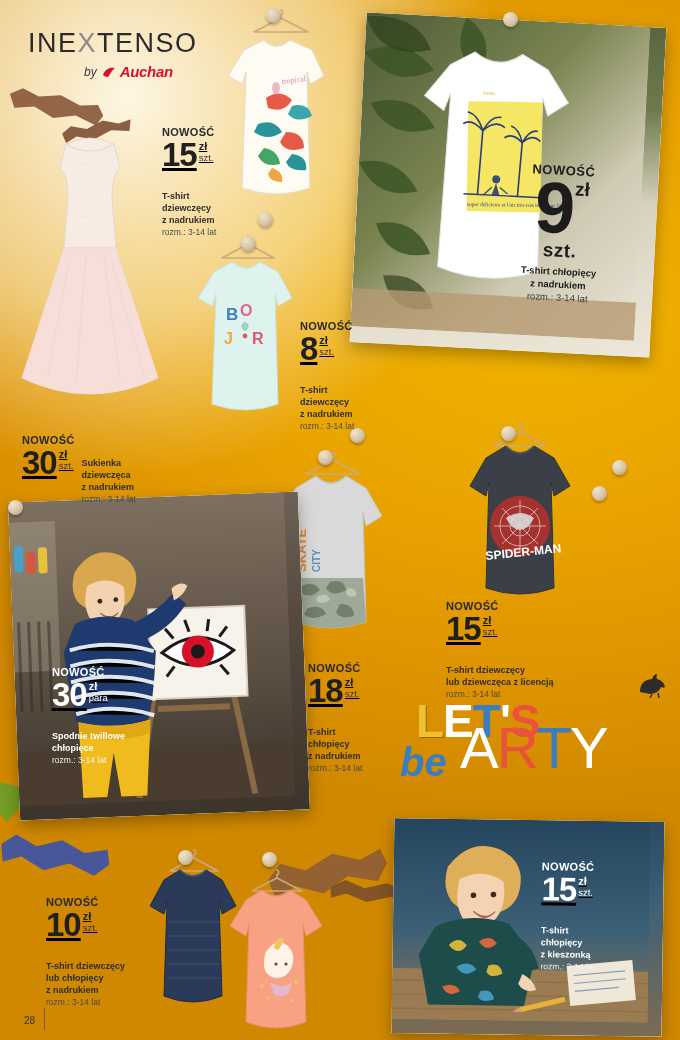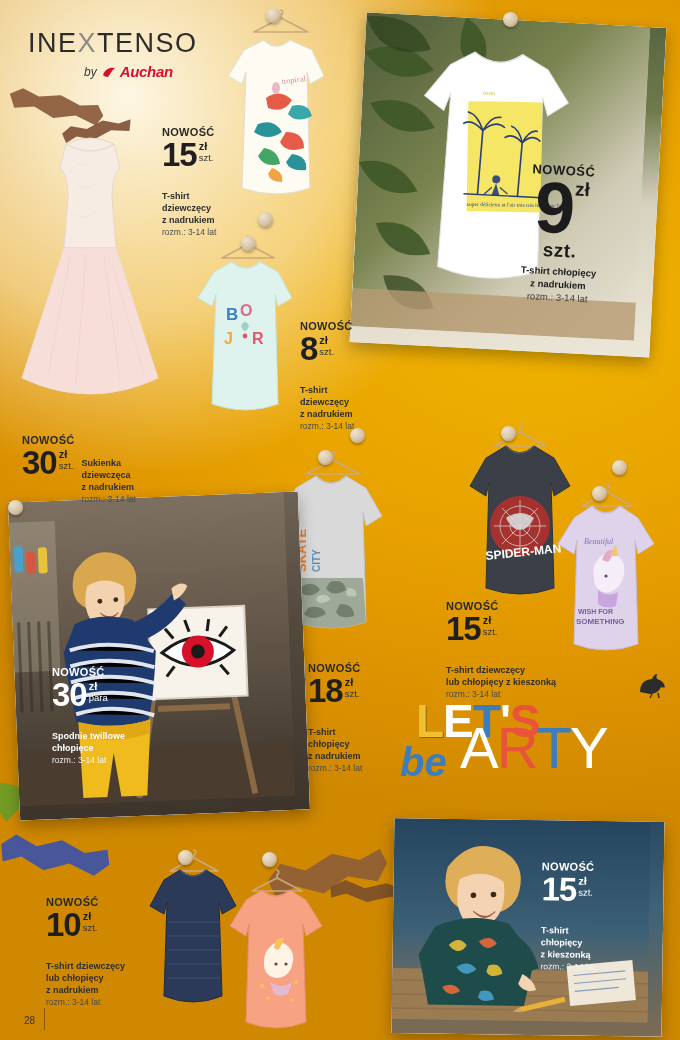--- a/index.html
+++ b/index.html
@@ -79,21 +79,21 @@
   .photo { position:absolute; background:#fff; box-shadow:0 6px 16px rgba(0,0,0,.30); overflow:hidden; }
   .photo .inner { position:absolute; inset:0; overflow:hidden; }
 
   
   .cut { position:absolute; }
 
   
   .price-block { position:absolute; z-index:30; }
   .nowosc { font-size:11px; font-weight:bold; letter-spacing:.3px; color:#2a2a2a; }
   .nowosc.white { color:#fff; }
-  .price-row { display:flex; align-items:flex-start; line-height:1; }
+  .price-row { display:flex; align-items:flex-start; line-height:1;text-decoration:underline; }
   .price-num { font-size:33px; font-weight:bold; color:#1f1f1f; letter-spacing:-1px; }
   .price-num.white { color:#fff; }
   .price-units { display:flex; flex-direction:column; margin-left:2px; margin-top:3px; }
   .zl { font-size:11px; font-weight:bold; color:#1f1f1f; line-height:1; }
   .szt { font-size:9.5px; color:#333; line-height:1.1; margin-top:1px; }
   .zl.white, .szt.white { color:#fff; }
   .desc { font-size:9px; line-height:1.32; color:#2e2e2e; margin-top:20px; font-weight:bold; }
   .desc.white { color:#fff; font-weight:bold; }
   .desc .rozm { font-weight:normal; font-size:8.5px; color:#4a4a4a; }
   .desc.white .rozm { color:#f2f2f2; }
@@ -393,42 +393,20 @@
           <path d="M52 70 l36 36"></path>
           <path d="M88 70 l-36 36"></path>
         <circle cx="70" cy="88" r="10"></circle>
           <circle cx="70" cy="88" r="20"></circle>
       </g>
       <path d="M56 80 q14 -10 28 0 q-6 12 -14 12 q-8 0 -14 -12 z" fill="#d8d8d8" opacity=".9"></path>
       <text x="36" y="122" font-family="Liberation Sans, sans-serif" font-size="12" font-weight="bold" fill="#ffffff" transform="rotate(-6 36 122)">SPIDER-MAN</text>
     </svg>
   </div>
 
-  <div class="cut" style="left:540px; top:480px; width:132px; height:190px;">
-    <div class="hanger" style="left:38px; top:0; width:56px;">
-      <svg viewBox="0 0 56 30" width="56" height="30">
-        <path d="M28 4 C31 4, 32 7, 29 9 L29 12" stroke="#caa97e" stroke-width="1.6" fill="none"></path>
-        <path d="M29 12 L4 26 L54 26 Z" stroke="#caa97e" stroke-width="1.6" fill="none" stroke-linejoin="round"></path>
-      </svg>
-    </div>
-    <svg viewBox="0 0 132 172" width="132" height="172" style="position:absolute;left:0;top:18px;">
-      <path d="M34 20 L52 8 Q66 22 80 8 L98 20 L114 46 L98 56 L95 42 L98 146 Q66 158 34 146 L37 42 L34 56 L18 46 Z" fill="#ded3ea" stroke="#c9bddb" stroke-width="1"></path>
-      <path d="M52 8 Q66 22 80 8" fill="none" stroke="#c9bddb" stroke-width="1.4"></path>
-      <text x="44" y="46" font-family="Liberation Serif, serif" font-size="8" font-style="italic" fill="#8e6fb0">Beautiful</text>
-      <g>
-        <path d="M56 64 q10 -14 22 -6 q8 6 6 18 q-2 14 -14 18 q-14 2 -16 -12 q-2 -12 2 -18 z" fill="#f3eef8"></path>
-        <path d="M62 62 q4 -12 12 -10 q-2 8 -6 12 z" fill="#e6a8c6"></path>
-        <path d="M70 58 l6 -12 l2 12 z" fill="#f0c96a"></path>
-        <circle cx="66" cy="78" r="1.6" fill="#5a4a6a"></circle>
-        <path d="M58 92 q10 8 20 2 l-2 14 q-10 4 -18 -2 z" fill="#c9a5dd"></path>
-      </g>
-      <text x="38" y="116" font-family="Liberation Sans, sans-serif" font-size="7" font-weight="bold" fill="#7a5ba0">WISH FOR</text>
-      <text x="36" y="126" font-family="Liberation Sans, sans-serif" font-size="8" font-weight="bold" fill="#7a5ba0">SOMETHING</text>
-    </svg>
-  </div>
 
   <div class="photo ph-boy">
     <div class="inner">
       <svg viewBox="0 0 276 304" width="276" height="304" preserveAspectRatio="none" style="position:absolute;inset:0;">
         <defs>
           <linearGradient id="wall" x1="0" y1="0" x2="0" y2="1">
             <stop offset="0%" stop-color="#7e7060"></stop>
             <stop offset="55%" stop-color="#5d5144"></stop>
             <stop offset="100%" stop-color="#3b332a"></stop>
           </linearGradient>
@@ -538,21 +516,21 @@
     <div class="nowosc">NOWOŚĆ</div>
     <div class="price-row">
       <div class="price-num">15</div>
       <div class="price-units">
         <span class="zl">zł</span>
         <span class="szt">szt.</span>
       </div>
     </div>
     <div class="desc">
       <div>T-shirt dziewczęcy</div>
-      <div>lub chłopięcy z kieszonką</div>
+      <div>lub dziewczęca z licencją</div>
       <div class="rozm">rozm.: 3-14 lat</div>
     </div>
   </div>
 
   <div class="bird">
     <svg viewBox="0 0 30 26" width="30" height="26">
       <path d="M4 20 q0 -12 12 -13 q2 -5 5 -5 q-1 3 0 5 q7 2 8 8 q-2 1 -4 0 q-3 7 -11 7 z" fill="#2c2c2c"></path>
       <path d="M16 22 l-2 4 M22 21 l1 5" stroke="#2c2c2c" stroke-width="1.4"></path>
     </svg>
   </div>

